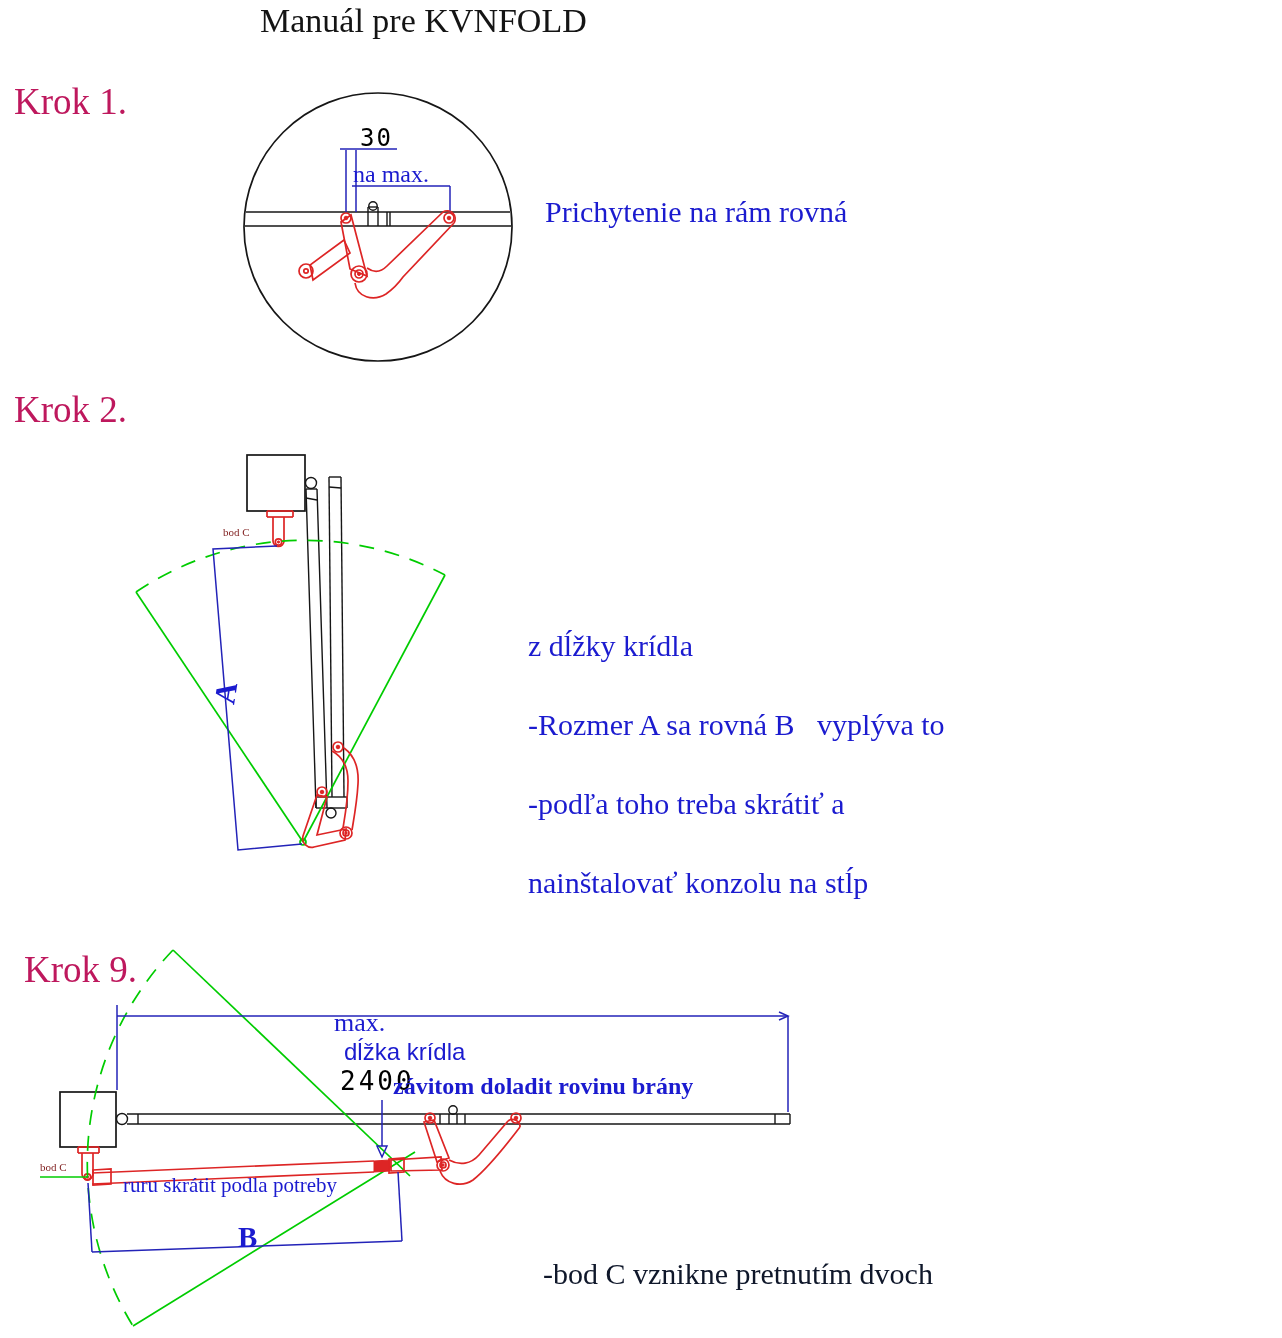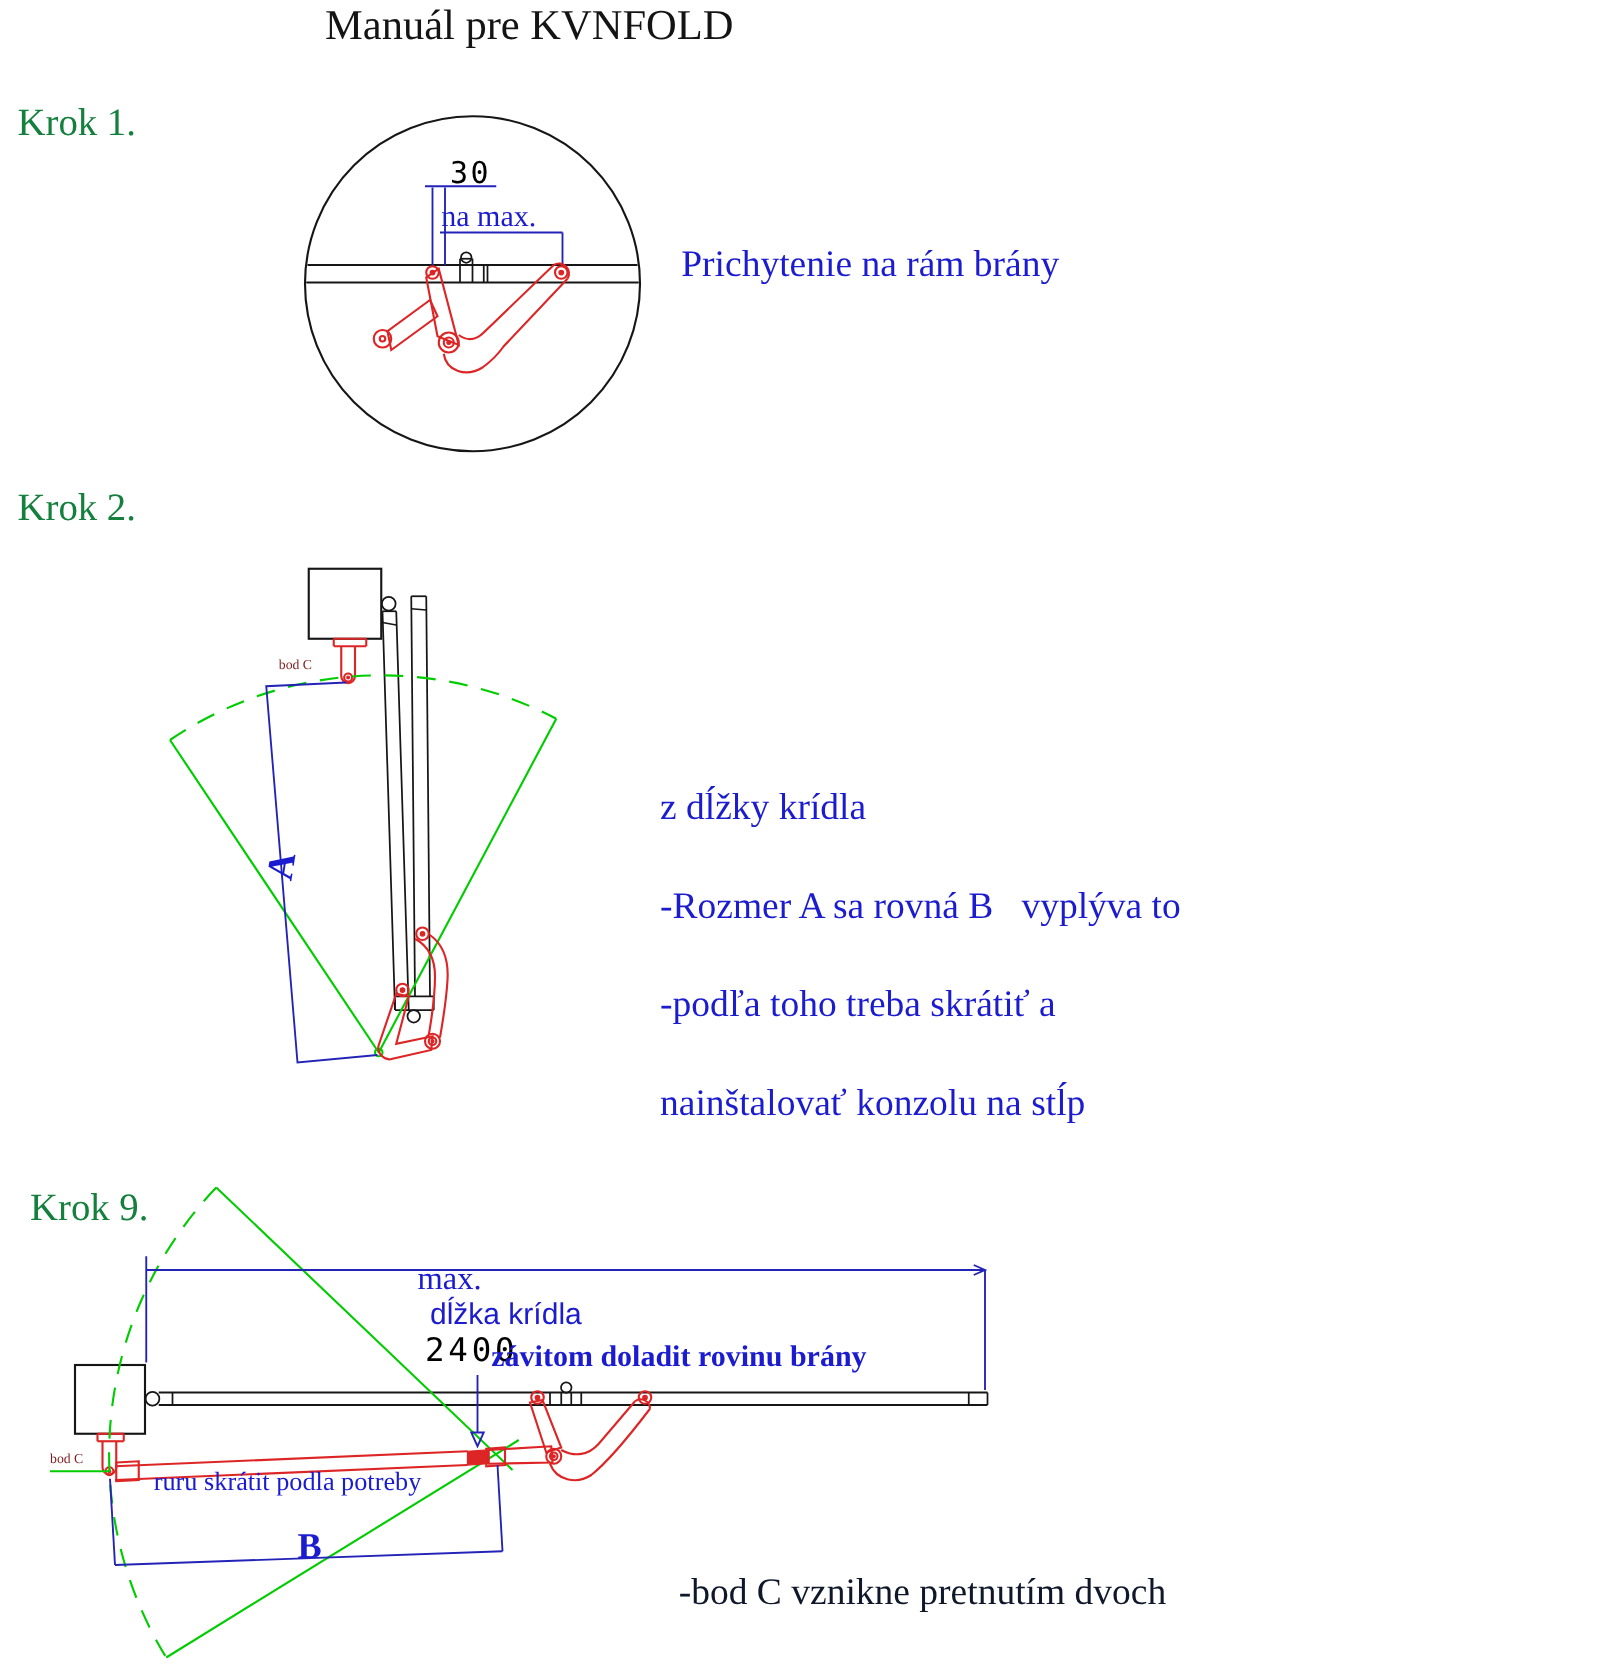--- a/index.html
+++ b/index.html
@@ -3,21 +3,21 @@
 <meta charset="utf-8">
 <style>
   html,body{margin:0;padding:0;background:#ffffff;}
   #canvas{position:relative;width:1282px;height:1338px;background:#ffffff;overflow:hidden;
           font-family:"Liberation Serif","DejaVu Serif",serif;}
   .abs{position:absolute;white-space:pre;}
   .blue{color:#1b1bcf;}
   .green-txt{color:#0f172a;}
   .bodc{color:#7f1d1d;font-size:11px;}
   .title{font-size:34px;color:#141414;}
-  .heading{font-size:31px;color:#15803d;}
+  .heading{font-size:37px;color:#be185d;}
   .body-line{font-size:30px;line-height:43px;}
   .cad{font-family:"DejaVu Sans Mono",monospace;color:#000000;}
   .sans-dim{font-family:"Liberation Sans","DejaVu Sans",sans-serif;font-weight:400;}
   svg{position:absolute;left:0;top:0;}
   .k-black{stroke:#161616;fill:none;stroke-width:1.7;}
   .k-black-thin{stroke:#161616;fill:none;stroke-width:1.4;}
   .k-red{stroke:#dd2525;fill:none;stroke-width:1.7;}
   .k-red-fill{fill:#dd2525;stroke:#dd2525;stroke-width:1;}
   .k-blue{stroke:#2323b8;fill:none;stroke-width:1.5;}
   .k-green{stroke:#00cc00;fill:none;stroke-width:1.7;}
@@ -168,21 +168,21 @@
       <line class="k-blue" x1="92" y1="1252" x2="402" y2="1241"></line>
       <line class="k-blue" x1="398" y1="1172" x2="402" y2="1241"></line>
     </g>
   </svg>
 
   <div class="abs title" style="left:260px;top:2px;">Manuál pre KVNFOLD</div>
 
   <div class="abs heading" style="left:14px;top:80px;">Krok 1.</div>
   <div class="abs cad" style="left:360px;top:124px;font-size:24px;letter-spacing:2px;">30</div>
   <div class="abs blue" style="left:353px;top:161px;font-size:24px;">na max.</div>
-  <div class="abs blue" style="left:545px;top:195px;font-size:30px;">Prichytenie na rám brány</div>
+  <div class="abs blue" style="left:545px;top:195px;font-size:30px;">Prichytenie na rám rovná</div>
 
   <div class="abs heading" style="left:14px;top:388px;">Krok 2.</div>
   <div class="abs bodc" style="left:223px;top:526px;">bod C</div>
   <div class="abs blue" style="left:215px;top:676px;font-size:30px;font-weight:700;transform:rotate(-81deg);">A</div>
   <div class="abs" style="left:528px;top:588px;">
     <div class="blue body-line">z dĺžky krídla</div>
     <div class="blue body-line">-Rozmer A sa rovná B   vyplýva to</div>
     <div class="blue body-line">-podľa toho treba skrátiť a</div>
     <div class="blue body-line">nainštalovať konzolu na stĺp</div>
   </div>

